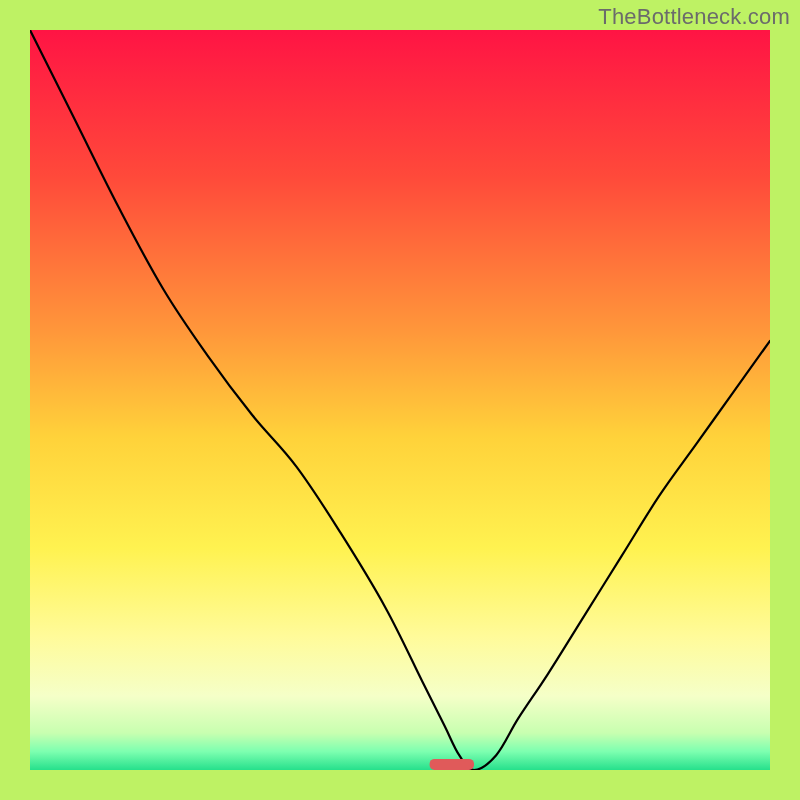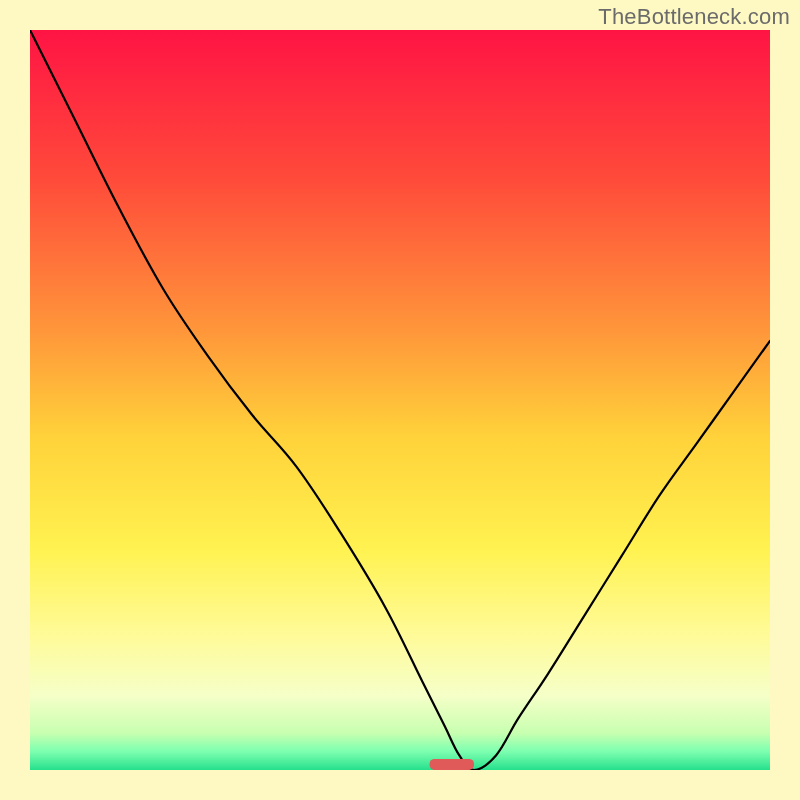--- a/index.html
+++ b/index.html
@@ -8,21 +8,21 @@
     width: 800px;
     height: 800px;
     background: #000;
     overflow: hidden;
     font-family: Arial, Helvetica, sans-serif;
   }
   .frame {
     position: absolute;
     top: 0; left: 0;
     width: 800px; height: 800px;
-    background: #fef9c3;
+    background: #bef264;
   }
   .watermark {
     position: absolute;
     top: 4px;
     right: 10px;
     color: #6b6b6b;
     font-size: 22px;
     letter-spacing: 0.2px;
     font-weight: 400;
     font-family: Arial, Helvetica, sans-serif;

